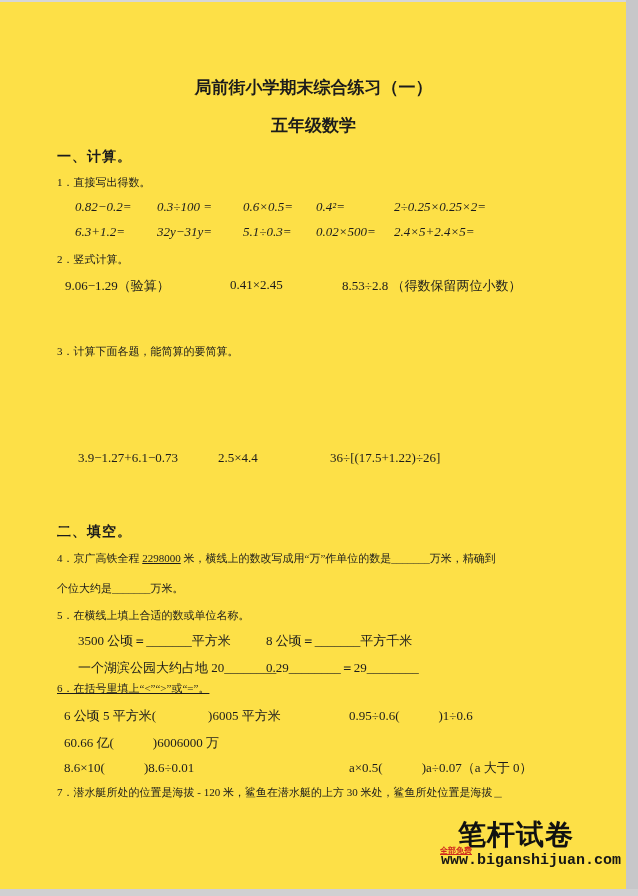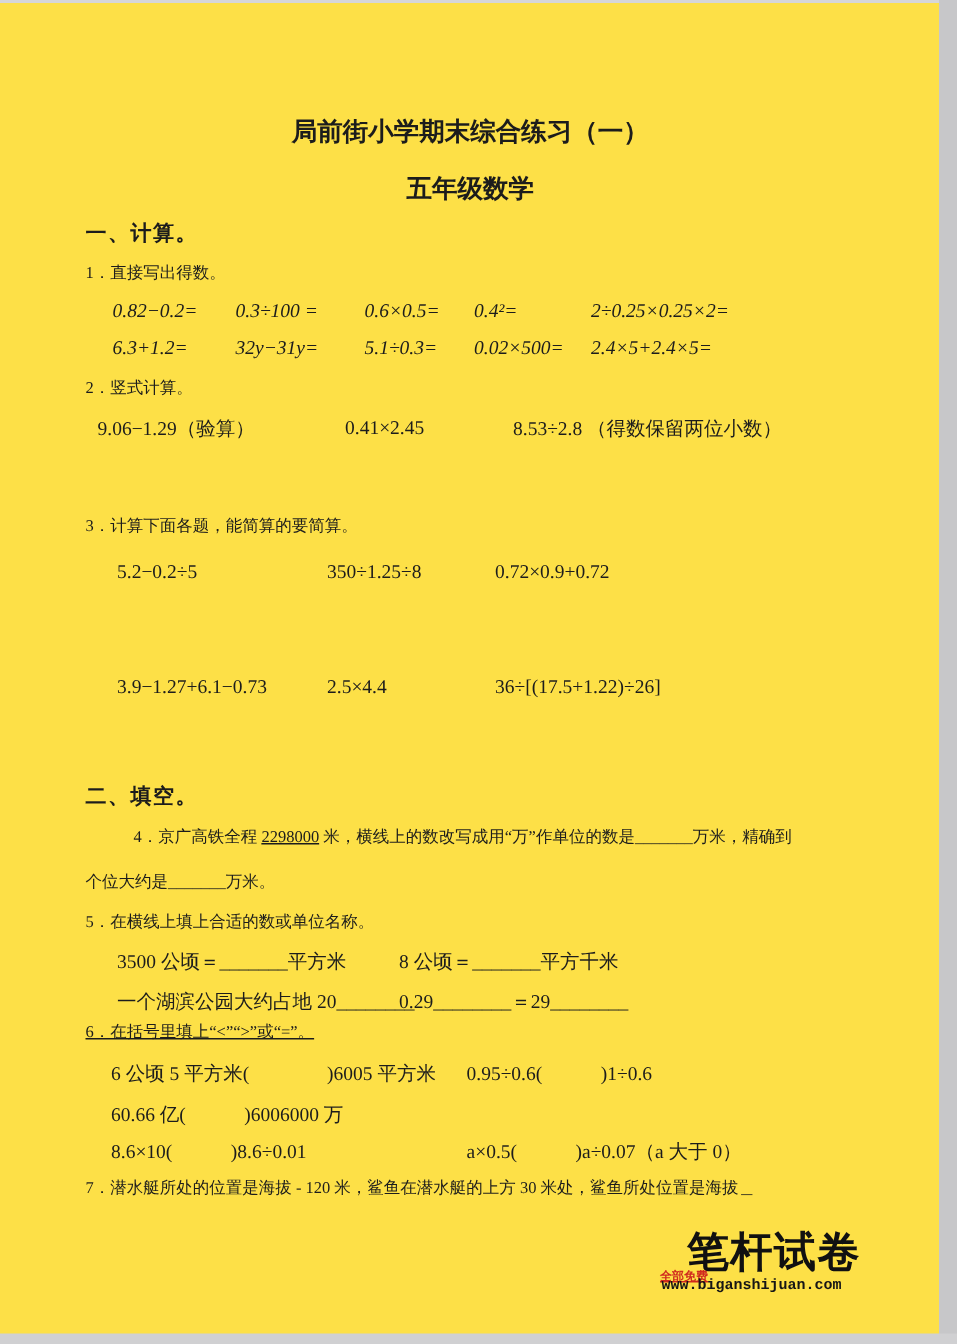--- a/index.html
+++ b/index.html
@@ -15,29 +15,29 @@
   .edge-right{position:absolute;right:0;top:0;width:12px;height:896px;background:#c7c7c9;}
   .edge-bottom{position:absolute;left:0;bottom:0;width:638px;height:7px;background:#d0d0d2;}
   .line{position:absolute;white-space:pre;font-size:11px;line-height:1.2;}
   .title{left:0;width:627px;text-align:center;font-weight:bold;font-size:17px;}
   .heading{font-weight:bold;font-size:14px;letter-spacing:1px;}
   .mathgrid{position:absolute;display:grid;font-size:13px;white-space:pre;}
   .g-q1{left:75px;grid-template-columns:82px 86px 73px 78px auto;grid-row-gap:9px;}
   .g-q2{left:65px;top:277px;grid-template-columns:165px 112px auto;}
   .g-q3{left:78px;grid-template-columns:140px 112px auto;}
   .g-q5{left:78px;grid-template-columns:188px auto;}
-  .g-q6{left:74px;grid-template-columns:237px auto;}
+  .g-q6{left:64px;grid-template-columns:237px auto;gap:48px;}
   .cell{white-space:pre;}
   .u{text-decoration:underline;}
   .wm-brand{position:absolute;left:458px;top:816px;font-size:28px;font-weight:bold;
     font-family:"Liberation Sans","DejaVu Sans",sans-serif;letter-spacing:1px;color:#111;}
   .wm-free{position:absolute;left:440px;top:845px;font-size:8px;color:#d02a1e;
     font-weight:bold;text-decoration:underline;
     font-family:"Liberation Sans","DejaVu Sans",sans-serif;}
-  .wm-url{position:absolute;left:441px;top:852px;font-size:10px;font-weight:bold;
+  .wm-url{position:absolute;left:441px;top:852px;font-size:15px;font-weight:bold;
     font-family:"Liberation Mono","DejaVu Sans Mono",monospace;color:#161616;}
 </style>
 </head>
 <body>
 
 <div class="page">
   <div class="edge-top"></div>
   <div class="edge-right"></div>
   <div class="edge-bottom"></div>
 
@@ -61,34 +61,29 @@
   </div>
 
   <div class="line" style="left:57px;top:253px;">2．竖式计算。</div>
   <div class="mathgrid g-q2">
     <span class="cell">9.06−1.29（验算）</span>
     <span class="cell">0.41×2.45</span>
     <span class="cell">8.53÷2.8 （得数保留两位小数）</span>
   </div>
 
   <div class="line" style="left:57px;top:345px;">3．计算下面各题，能简算的要简算。</div>
-  <div class="mathgrid g-q3" style="top:373px;">
-    <span class="cell">5.2−0.2÷5</span>
-    <span class="cell">350÷1.25÷8</span>
-    <span class="cell">0.72×0.9+0.72</span>
-  </div>
   <div class="mathgrid g-q3" style="top:450px;">
     <span class="cell">3.9−1.27+6.1−0.73</span>
     <span class="cell">2.5×4.4</span>
     <span class="cell">36÷[(17.5+1.22)÷26]</span>
   </div>
 
   <div class="line heading" style="left:57px;top:524px;">二、填空。</div>
 
-  <div class="line" style="left:57px;top:552px;margin-left:32px;"><span>4．京广高铁全程 </span><span class="u">2298000</span><span> 米，横线上的数改写成用“万”作单位的数是</span><span>_______</span><span>万米，精确到</span></div>
+  <div class="line" style="left:57px;top:552px;"><span>4．京广高铁全程 </span><span class="u">2298000</span><span> 米，横线上的数改写成用“万”作单位的数是</span><span>_______</span><span>万米，精确到</span></div>
   <div class="line" style="left:57px;top:582px;"><span>个位大约是</span><span>_______</span><span>万米。</span></div>
 
   <div class="line" style="left:57px;top:609px;">5．在横线上填上合适的数或单位名称。</div>
   <div class="mathgrid g-q5" style="top:632px;">
     <span class="cell">3500 公顷＝_______平方米</span>
     <span class="cell">8 公顷＝_______平方千米</span>
   </div>
   <div class="mathgrid g-q5" style="top:659px;">
     <span class="cell">一个湖滨公园大约占地 20________</span>
     <span class="cell">0.29________＝29________</span>

